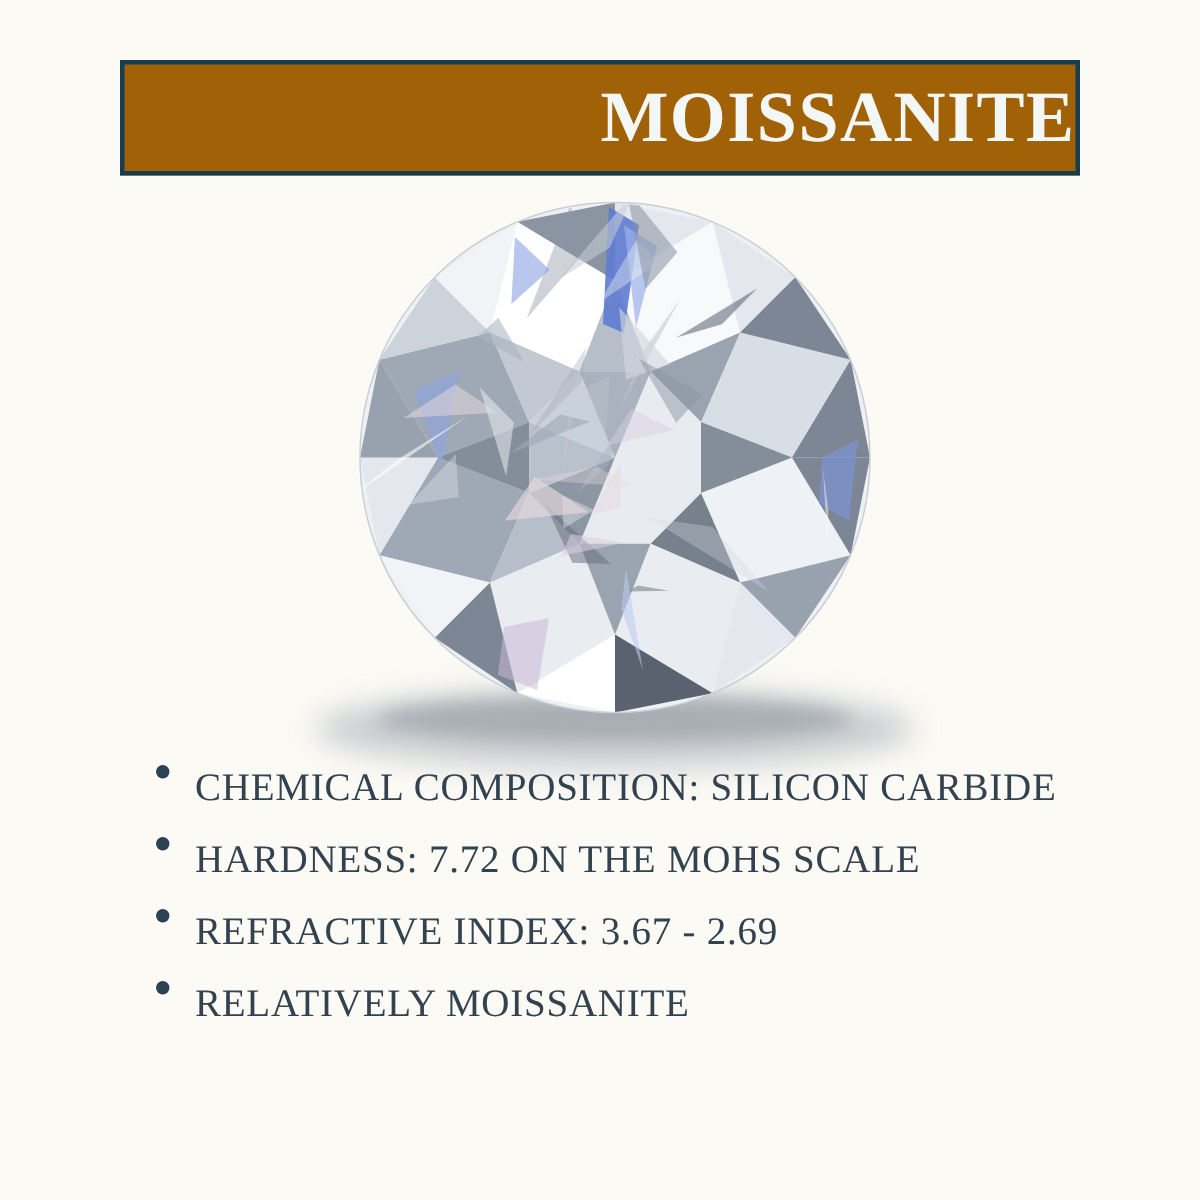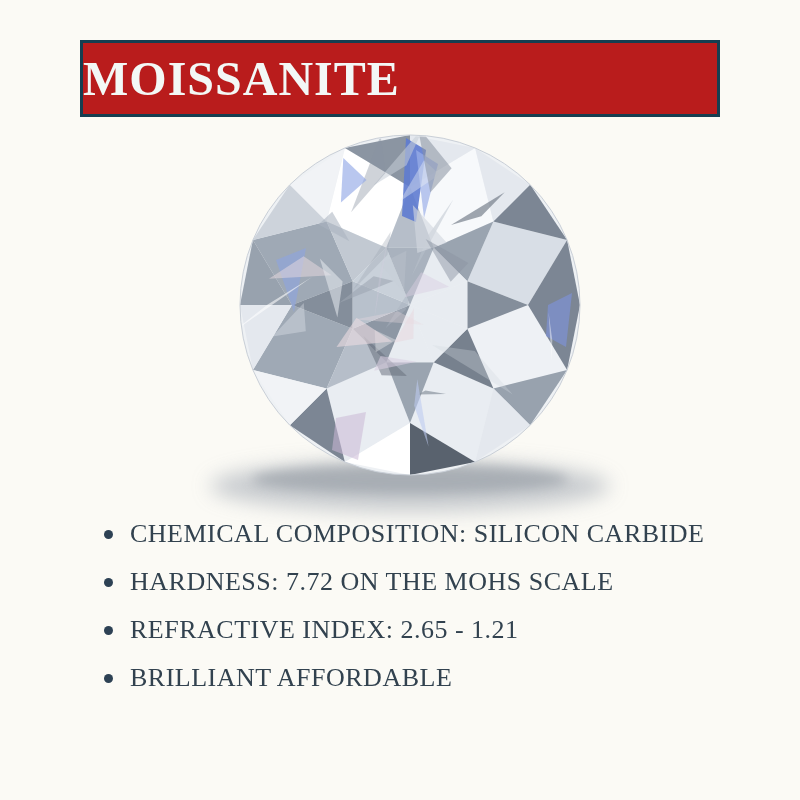--- a/index.html
+++ b/index.html
@@ -4,36 +4,36 @@
 <style>
   html,body{margin:0;padding:0;}
   body{width:800px;height:800px;overflow:hidden;}
   .page{
     position:relative;width:800px;height:800px;
     background:#fbfaf5;
     font-family:"Liberation Serif", serif;
   }
   .banner{
     position:absolute;left:80px;top:40px;width:640px;height:77px;
-    background:#b91c1c;border:3px solid #163e50;box-sizing:border-box;
-    display:flex;align-items:center;justify-content:flex-start;
+    background:#a16207;border:3px solid #163e50;box-sizing:border-box;
+    display:flex;align-items:center;justify-content:flex-end;
   }
   .banner h1{
     margin:0;font-size:48px;font-weight:700;letter-spacing:1px;
     color:#f3f8f6;font-family:"Liberation Serif", serif;line-height:1;
   }
   .gem-wrap{
     position:absolute;left:210px;top:120px;width:400px;height:410px;
   }
   .gem-wrap svg{overflow:visible;display:block;}
   .facts{
     position:absolute;left:104px;top:510px;margin:0;padding:0;list-style:none;
   }
   .facts li{
-    display:flex;align-items:center;height:48px;
+    display:flex;height:48px;
     font-size:26px;letter-spacing:.5px;color:#32424f;
     font-family:"Liberation Serif", serif;white-space:nowrap;
   }
   .facts .dot{
     width:9px;height:9px;border-radius:50%;background:#2d4154;
     margin-right:17px;flex:none;
   }
 </style>
 </head>
 <body>
@@ -147,21 +147,21 @@
     <li>
       <span class="dot"></span>
       <span>CHEMICAL COMPOSITION: SILICON CARBIDE</span>
     </li>
     <li>
       <span class="dot"></span>
       <span>HARDNESS: 7.72 ON THE MOHS SCALE</span>
     </li>
     <li>
       <span class="dot"></span>
-      <span>REFRACTIVE INDEX: 2.65 - 1.21</span>
+      <span>REFRACTIVE INDEX: 3.67 - 2.69</span>
     </li>
     <li>
       <span class="dot"></span>
-      <span>BRILLIANT AFFORDABLE</span>
+      <span>RELATIVELY MOISSANITE</span>
     </li>
   </ul>
 
 </div>
 
 </body></html>

